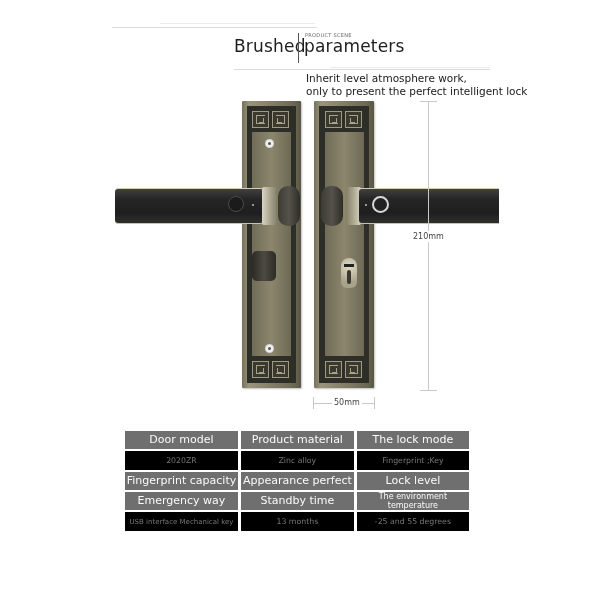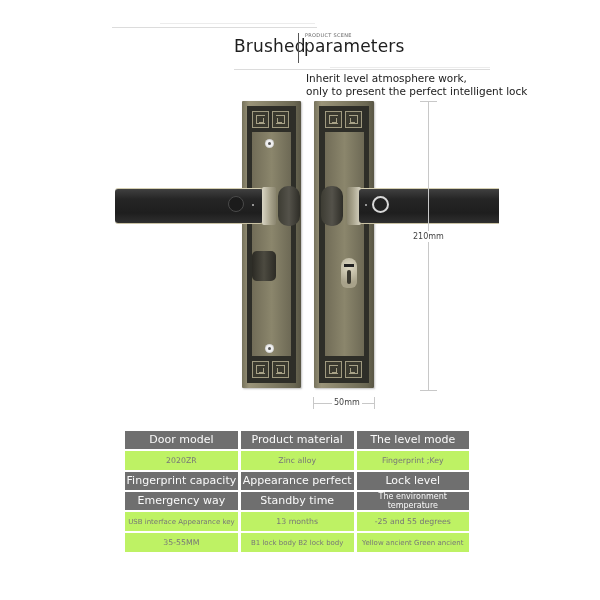--- a/index.html
+++ b/index.html
@@ -37,21 +37,21 @@
   .cyl-brand{position:absolute;left:3px;top:6px;width:10px;height:3px;background:#222;}
   .cyl-slot{position:absolute;left:6px;top:12px;width:4px;height:14px;background:#3a382f;border-radius:2px;}
 
   
   .dim-text{font-size:8px;color:#444;background:#fff;padding:1px 0;}
 
   
   .spec-table{position:absolute;left:122px;top:429px;width:350px;border-collapse:separate;border-spacing:3px 2px;}
   .spec-table td{width:113px;text-align:center;vertical-align:middle;padding:0;overflow:hidden;white-space:nowrap;}
   .hdr td{background:#6f6f6f;color:#fafafa;height:18px;font-size:11px;line-height:9.5px;}
-  .val td{background:#bef264;color:#777;height:19px;font-size:7.8px;}
+  .val td{background:#000000;color:#777;height:19px;font-size:7.8px;}
   .hdr td.two{font-size:8px;line-height:9px;white-space:normal;}
 </style>
 </head>
 <body>
 
 <div class="hline" style="left:112px;top:27px;width:205px;"></div>
 <div class="hline" style="left:160px;top:23px;width:155px;background:#ececec;"></div>
 <div class="hline" style="left:234px;top:69px;width:256px;"></div>
 <div class="hline" style="left:330px;top:67px;width:160px;background:#ececec;"></div>
 
@@ -112,41 +112,36 @@
   <div class="vline" style="left:374px;top:397px;height:12px;"></div>
   <div class="hline" style="left:313px;top:403px;width:62px;background:#c8c8c8;"></div>
   <div class="abs dim-text" style="left:332px;top:398px;padding:0 2px;">50mm</div>
 </div>
 
 <table class="spec-table">
   <tbody>
     <tr class="hdr">
       <td>Door model</td>
       <td>Product material</td>
-      <td>The level mode</td>
+      <td>The lock mode</td>
     </tr>
     <tr class="val">
       <td>2020ZR</td>
       <td>Zinc alloy</td>
       <td>Fingerprint ;Key</td>
     </tr>
     <tr class="hdr">
       <td>Fingerprint capacity</td>
       <td>Appearance perfect</td>
       <td>Lock level</td>
     </tr>
     <tr class="hdr">
       <td>Emergency way</td>
       <td>Standby time</td>
       <td class="two">The environment temperature</td>
     </tr>
     <tr class="val">
-      <td style="font-size:7px;">USB interface Appearance key</td>
+      <td style="font-size:7px;">USB interface Mechanical key</td>
       <td>13 months</td>
       <td>-25 and 55 degrees</td>
-    </tr>
-    <tr class="val">
-      <td>35-55MM</td>
-      <td style="font-size:7px;">B1 lock body B2 lock body</td>
-      <td style="font-size:7px;">Yellow ancient Green ancient</td>
     </tr>
   </tbody>
 </table>
 
 </body></html>

